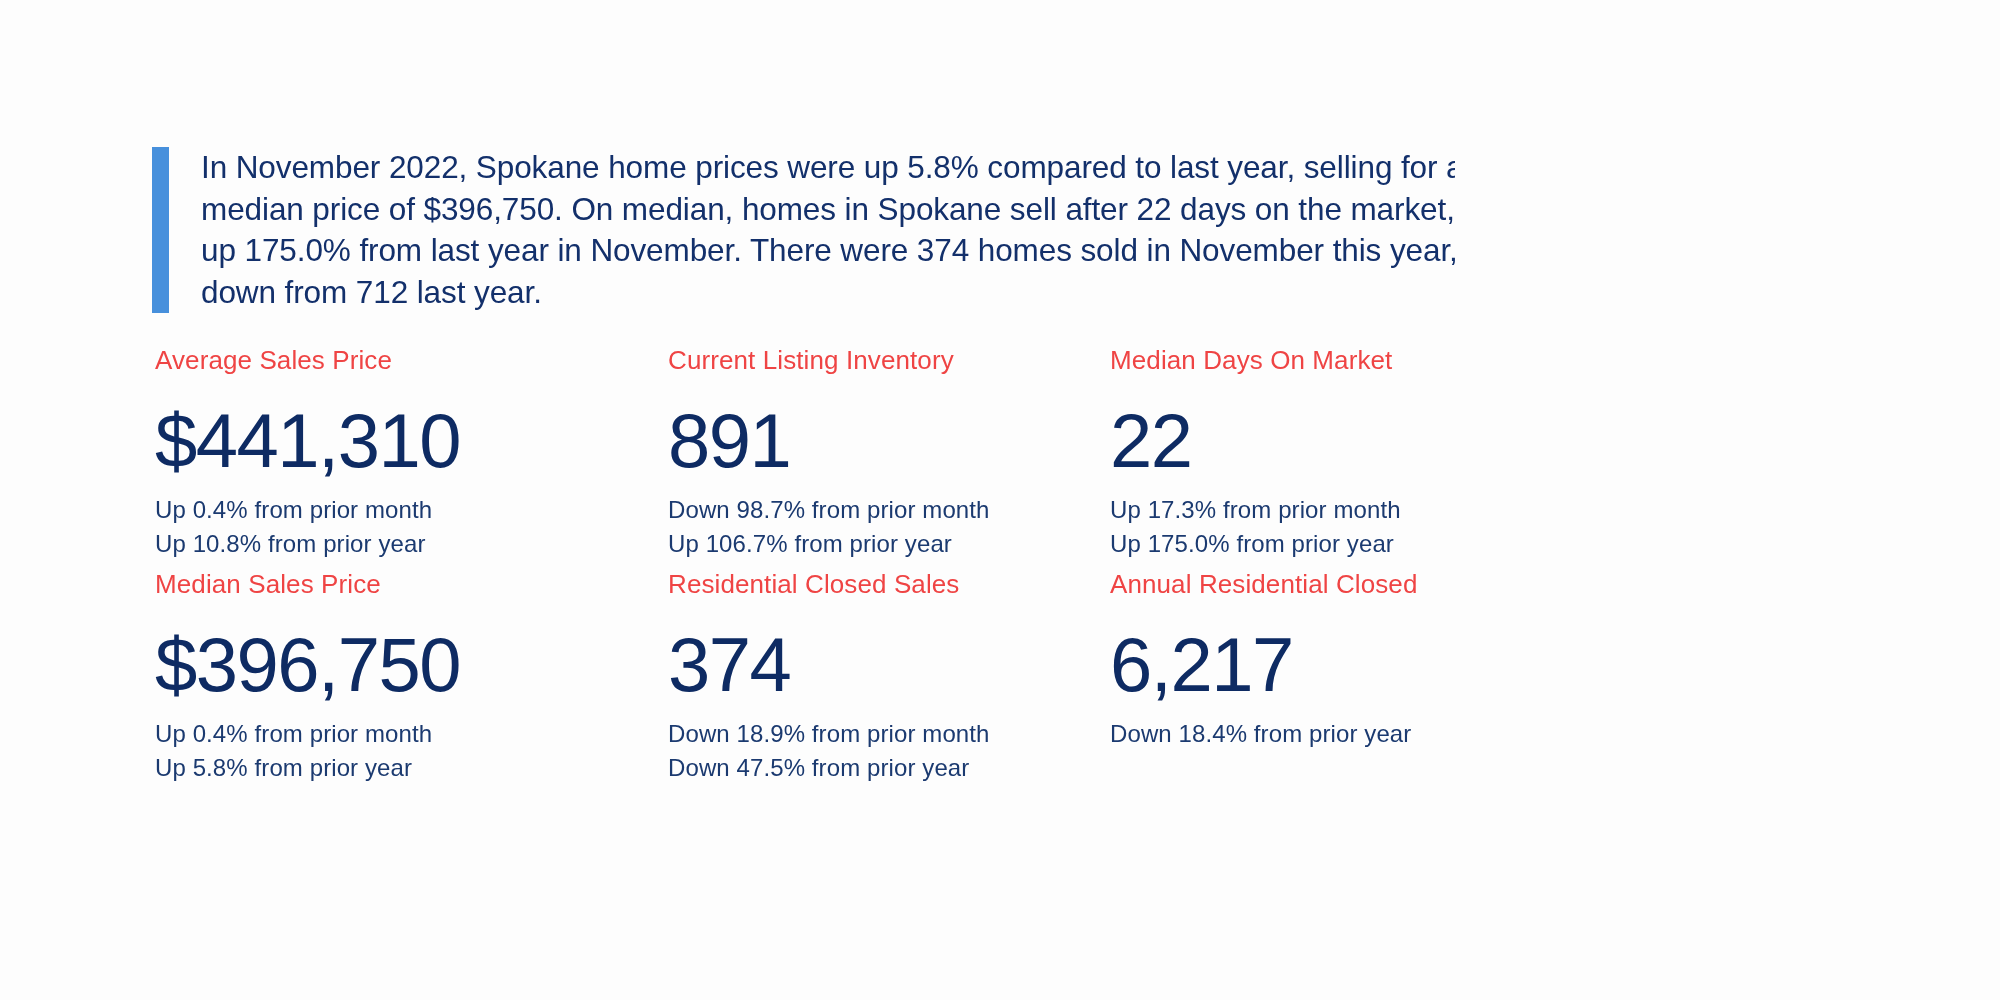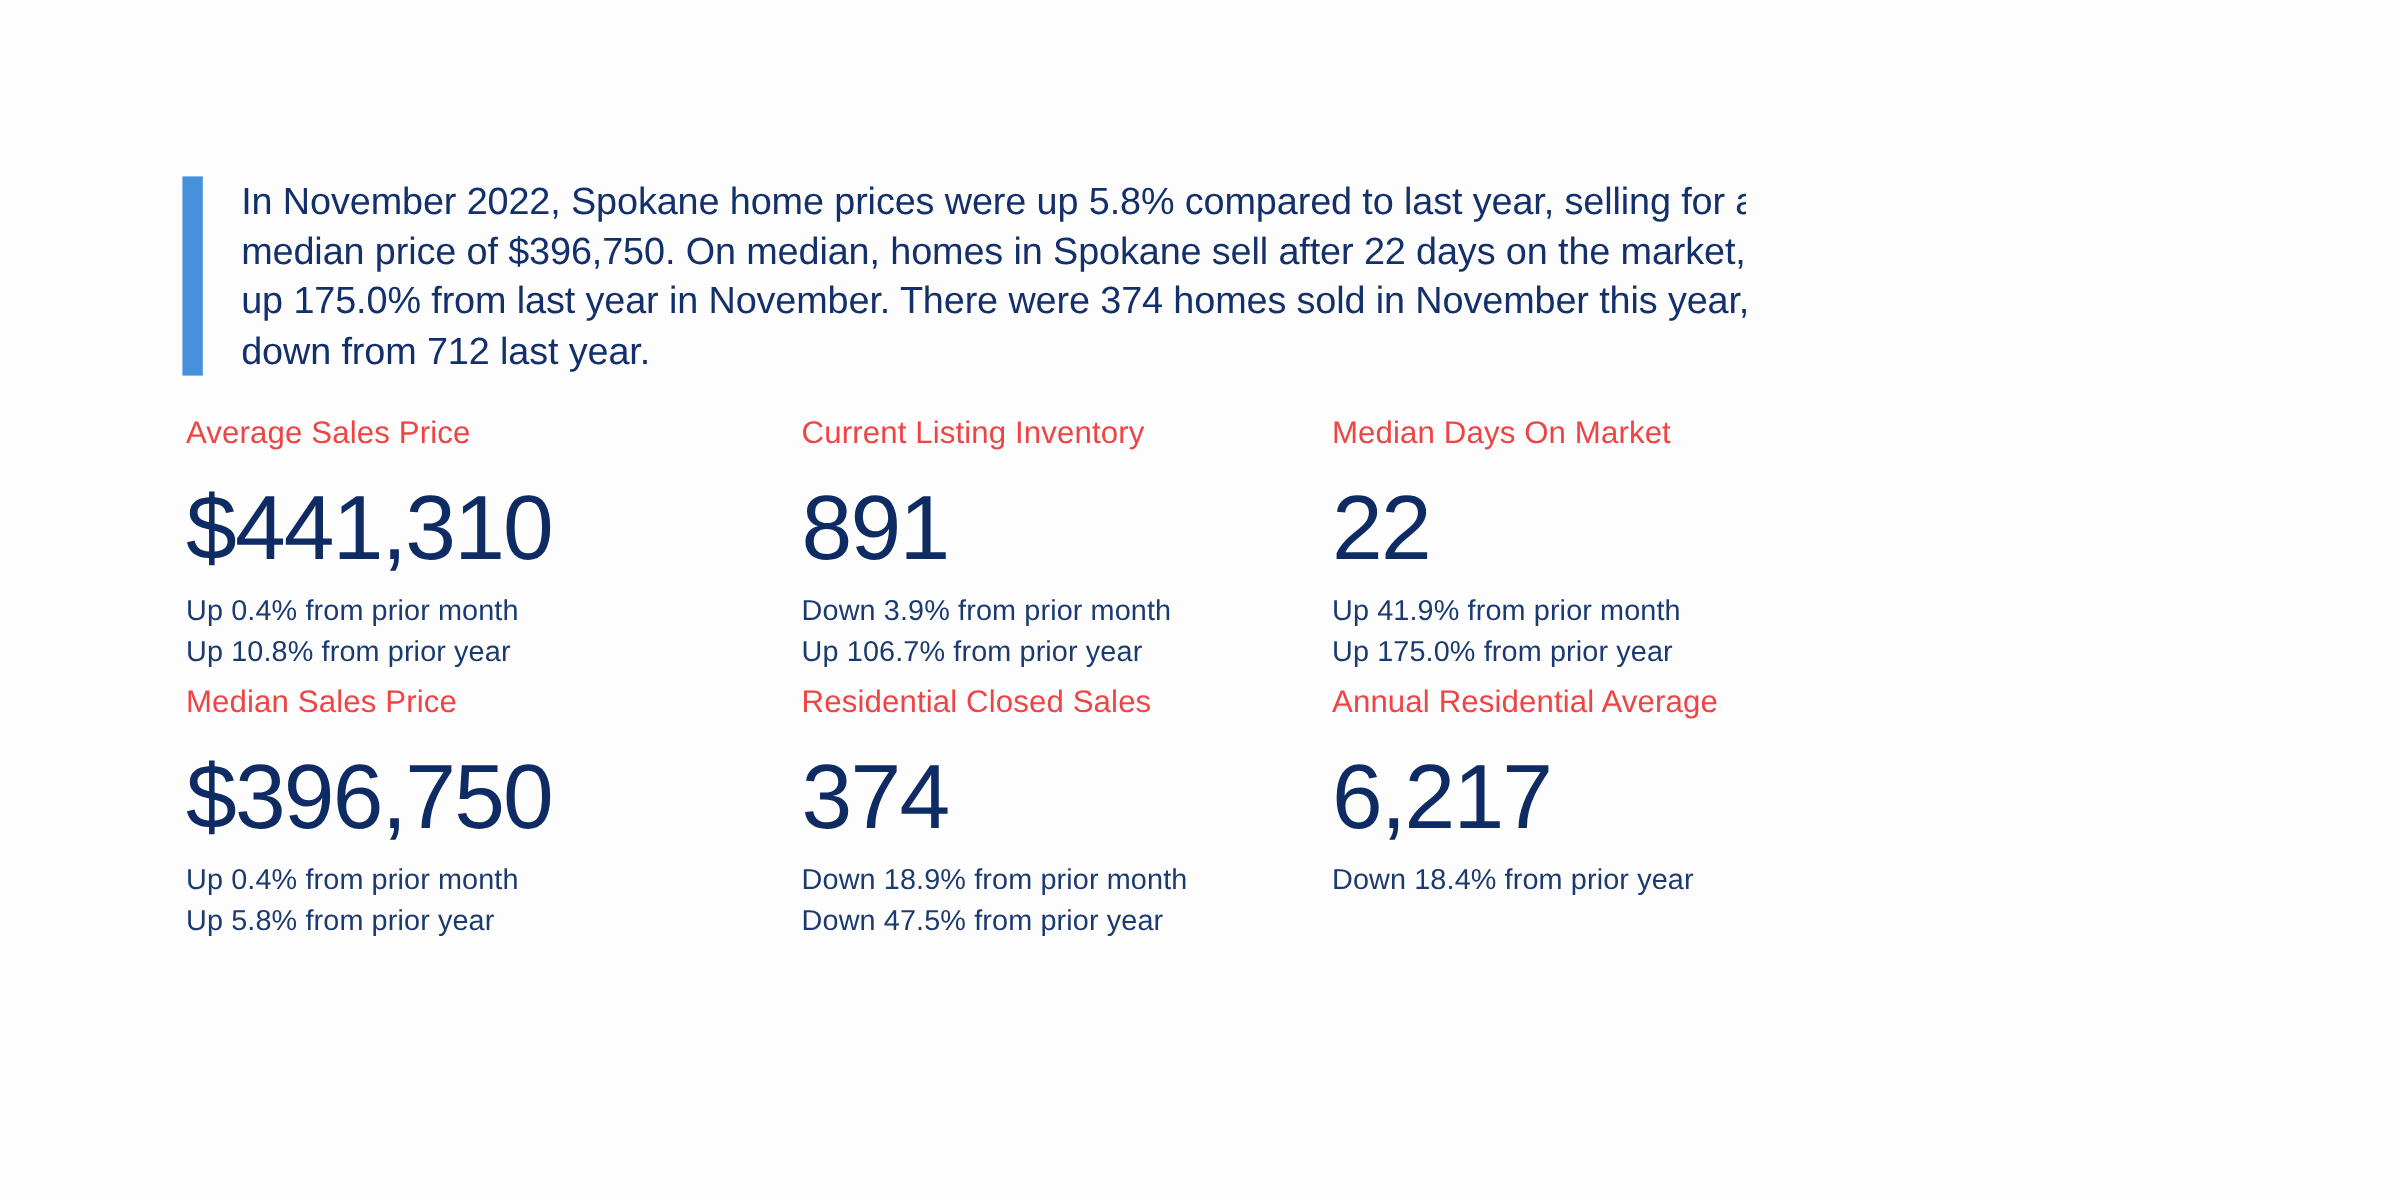--- a/index.html
+++ b/index.html
@@ -122,30 +122,30 @@
         <div class="stat-notes">
           <div class="stat-note">Up 0.4% from prior month</div>
           <div class="stat-note">Up 10.8% from prior year</div>
         </div>
       </div>
 
       <div class="stat-card col-1">
         <div class="stat-label">Current Listing Inventory</div>
         <div class="stat-value">891</div>
         <div class="stat-notes">
-          <div class="stat-note">Down 3.9% from prior month</div>
+          <div class="stat-note">Down 98.7% from prior month</div>
           <div class="stat-note">Up 106.7% from prior year</div>
         </div>
       </div>
 
       <div class="stat-card col-2">
         <div class="stat-label">Median Days On Market</div>
         <div class="stat-value">22</div>
         <div class="stat-notes">
-          <div class="stat-note">Up 41.9% from prior month</div>
+          <div class="stat-note">Up 17.3% from prior month</div>
           <div class="stat-note">Up 175.0% from prior year</div>
         </div>
       </div>
     </div>
 
     <div class="stats-row">
       <div class="stat-card col-0">
         <div class="stat-label">Median Sales Price</div>
         <div class="stat-value">$396,750</div>
         <div class="stat-notes">
@@ -157,21 +157,21 @@
       <div class="stat-card col-1">
         <div class="stat-label">Residential Closed Sales</div>
         <div class="stat-value">374</div>
         <div class="stat-notes">
           <div class="stat-note">Down 18.9% from prior month</div>
           <div class="stat-note">Down 47.5% from prior year</div>
         </div>
       </div>
 
       <div class="stat-card col-2">
-        <div class="stat-label">Annual Residential Average</div>
+        <div class="stat-label">Annual Residential Closed</div>
         <div class="stat-value">6,217</div>
         <div class="stat-notes">
           <div class="stat-note">Down 18.4% from prior year</div>
         </div>
       </div>
     </div>
 
   </div>
 </div>
 

